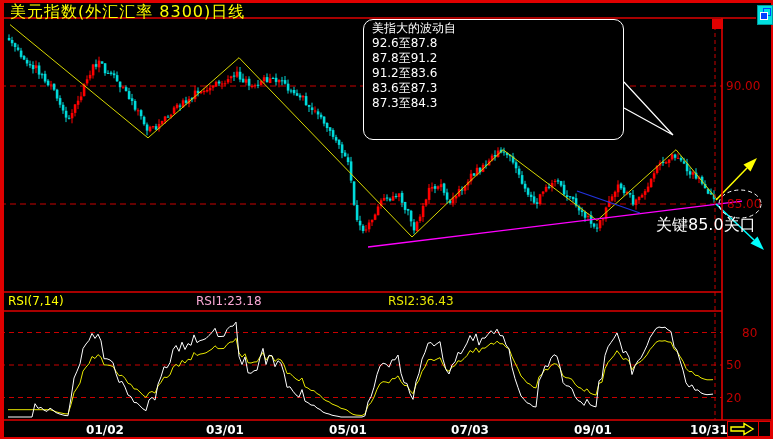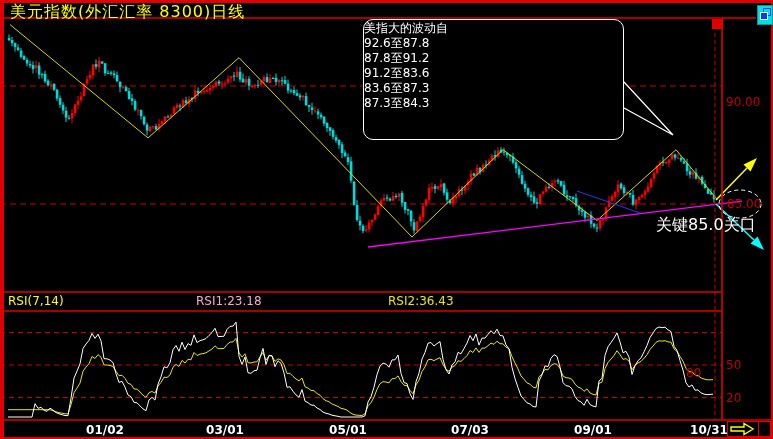--- a/index.html
+++ b/index.html
@@ -17,34 +17,34 @@
   #title{position:absolute;left:10px;top:2px;z-index:6;color:#ffff00;font-size:16px;
          letter-spacing:1px;white-space:nowrap;}
   
   #restore{position:absolute;left:757px;top:5px;width:14px;height:18px;z-index:9;
            background:#00e0e0;border:1px solid #009999;cursor:pointer;}
   #restore .sq1{position:absolute;left:5px;top:2px;width:6px;height:6px;border:1px solid #0040ff;background:#00e0e0;}
   #restore .sq2{position:absolute;left:2px;top:6px;width:6px;height:6px;border:1px solid #ffffff;background:#0040ff;}
   
   #bubble{position:absolute;left:363px;top:19px;width:261px;height:121px;z-index:3;
           background:#000;border:1px solid #ffffff;border-radius:10px;color:#fff;
-          font-size:12px;line-height:15px;padding:1px 0 0 0;box-sizing:border-box;white-space:nowrap;}
+          font-size:12px;line-height:15px;padding:1px 0 0 8px;box-sizing:border-box;white-space:nowrap;}
   #bubble div{height:15px;overflow:visible;}
   #tail{position:absolute;left:621px;top:78px;z-index:4;}
   .lbl{position:absolute;z-index:5;white-space:nowrap;}
   .red{color:#c00000;font-size:12px;}
-  #pl90{left:726px;top:79px;margin-top:16px;}
+  #pl90{left:726px;top:79px;}
   #pl85{left:727px;top:197px;}
   #keylvl{left:656px;top:215px;color:#ffffff;font-size:16px;}
   
   #rsihdr{position:absolute;left:0;top:294px;width:612px;height:16px;z-index:5;font-size:12px;}
   #rsihdr .n{position:absolute;left:8px;color:#ffff00;}
   #rsihdr .v1{position:absolute;left:196px;color:#f9a8d4;}
   #rsihdr .v2{position:absolute;left:388px;color:#e8e800;}
-  #r80{left:686px;top:326px;margin-top:40px;} #r50{left:726px;top:358px;} #r20{left:726px;top:391px;}
+  #r80{left:742px;top:326px;} #r50{left:726px;top:358px;} #r20{left:726px;top:391px;}
   .date{position:absolute;top:423px;width:44px;text-align:center;color:#ffffff;
         font-size:12px;font-weight:bold;z-index:5;}
   
   #scrollbtn{position:absolute;left:727px;top:421px;width:44px;height:16px;z-index:9;
              border:1px solid #e00000;box-sizing:border-box;cursor:pointer;background:#000;}
   #scrollbtn .div{position:absolute;left:30px;top:0;width:1px;height:14px;background:#e00000;}
 </style>
 </head>
 <body>
 

